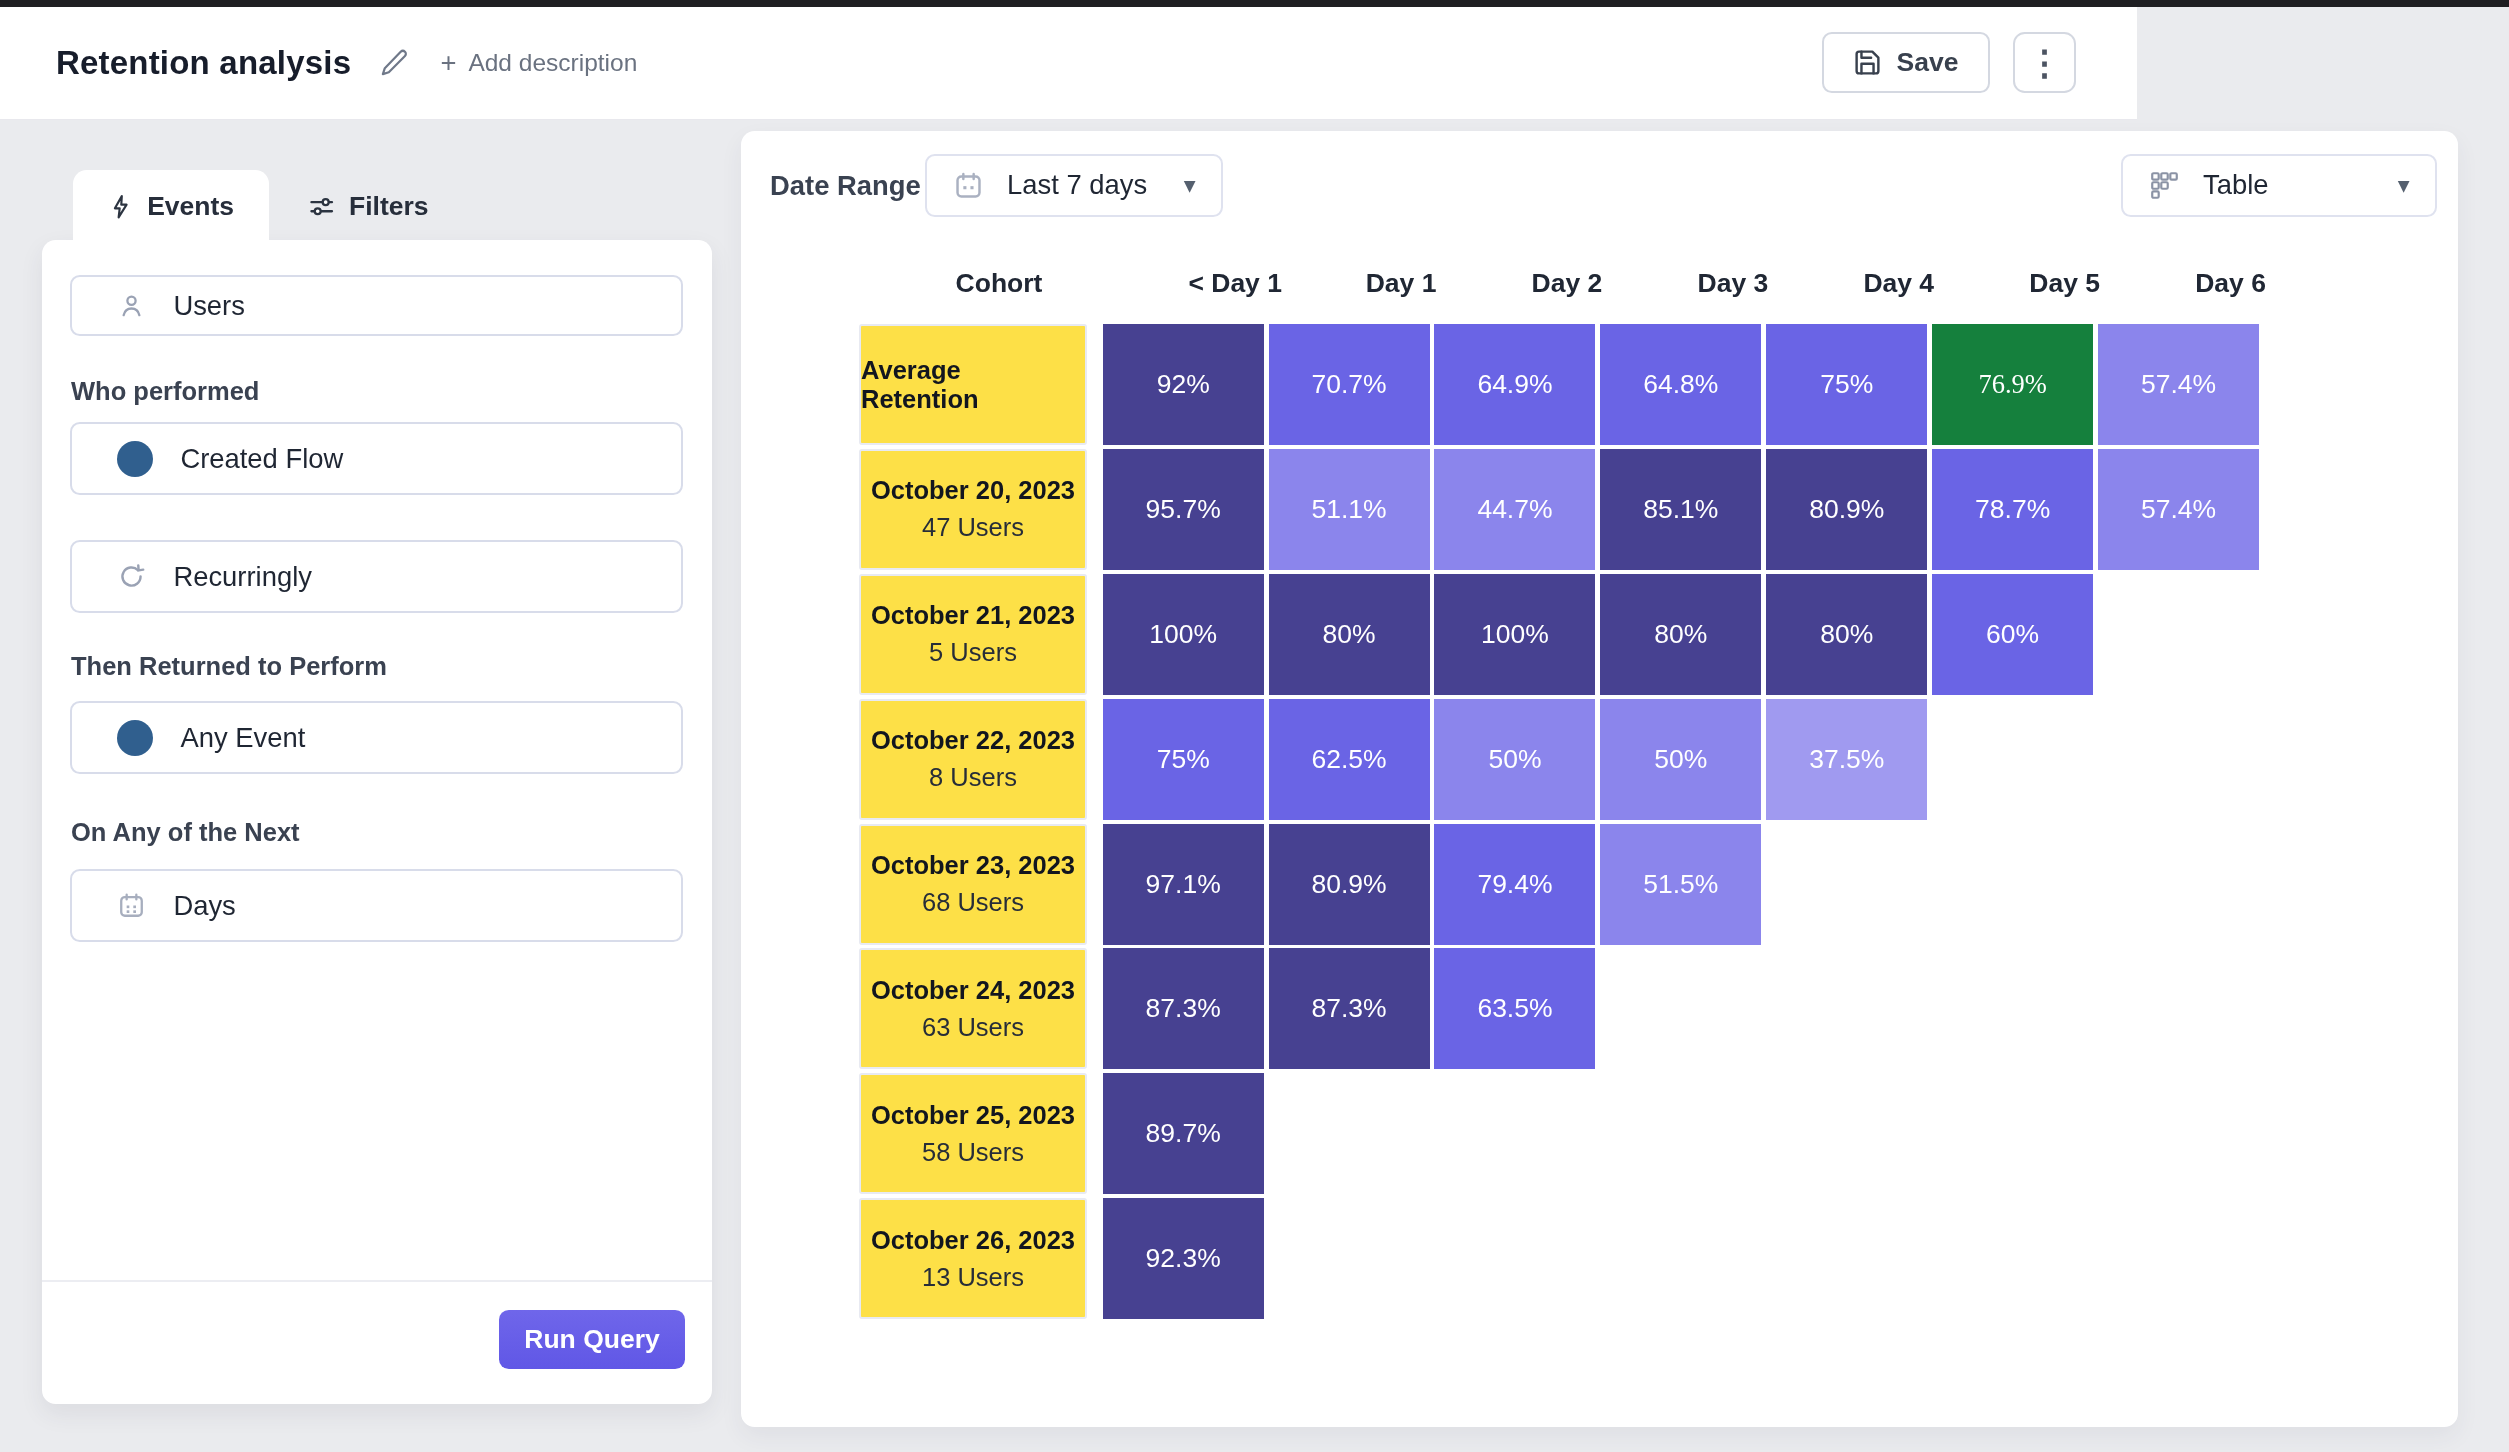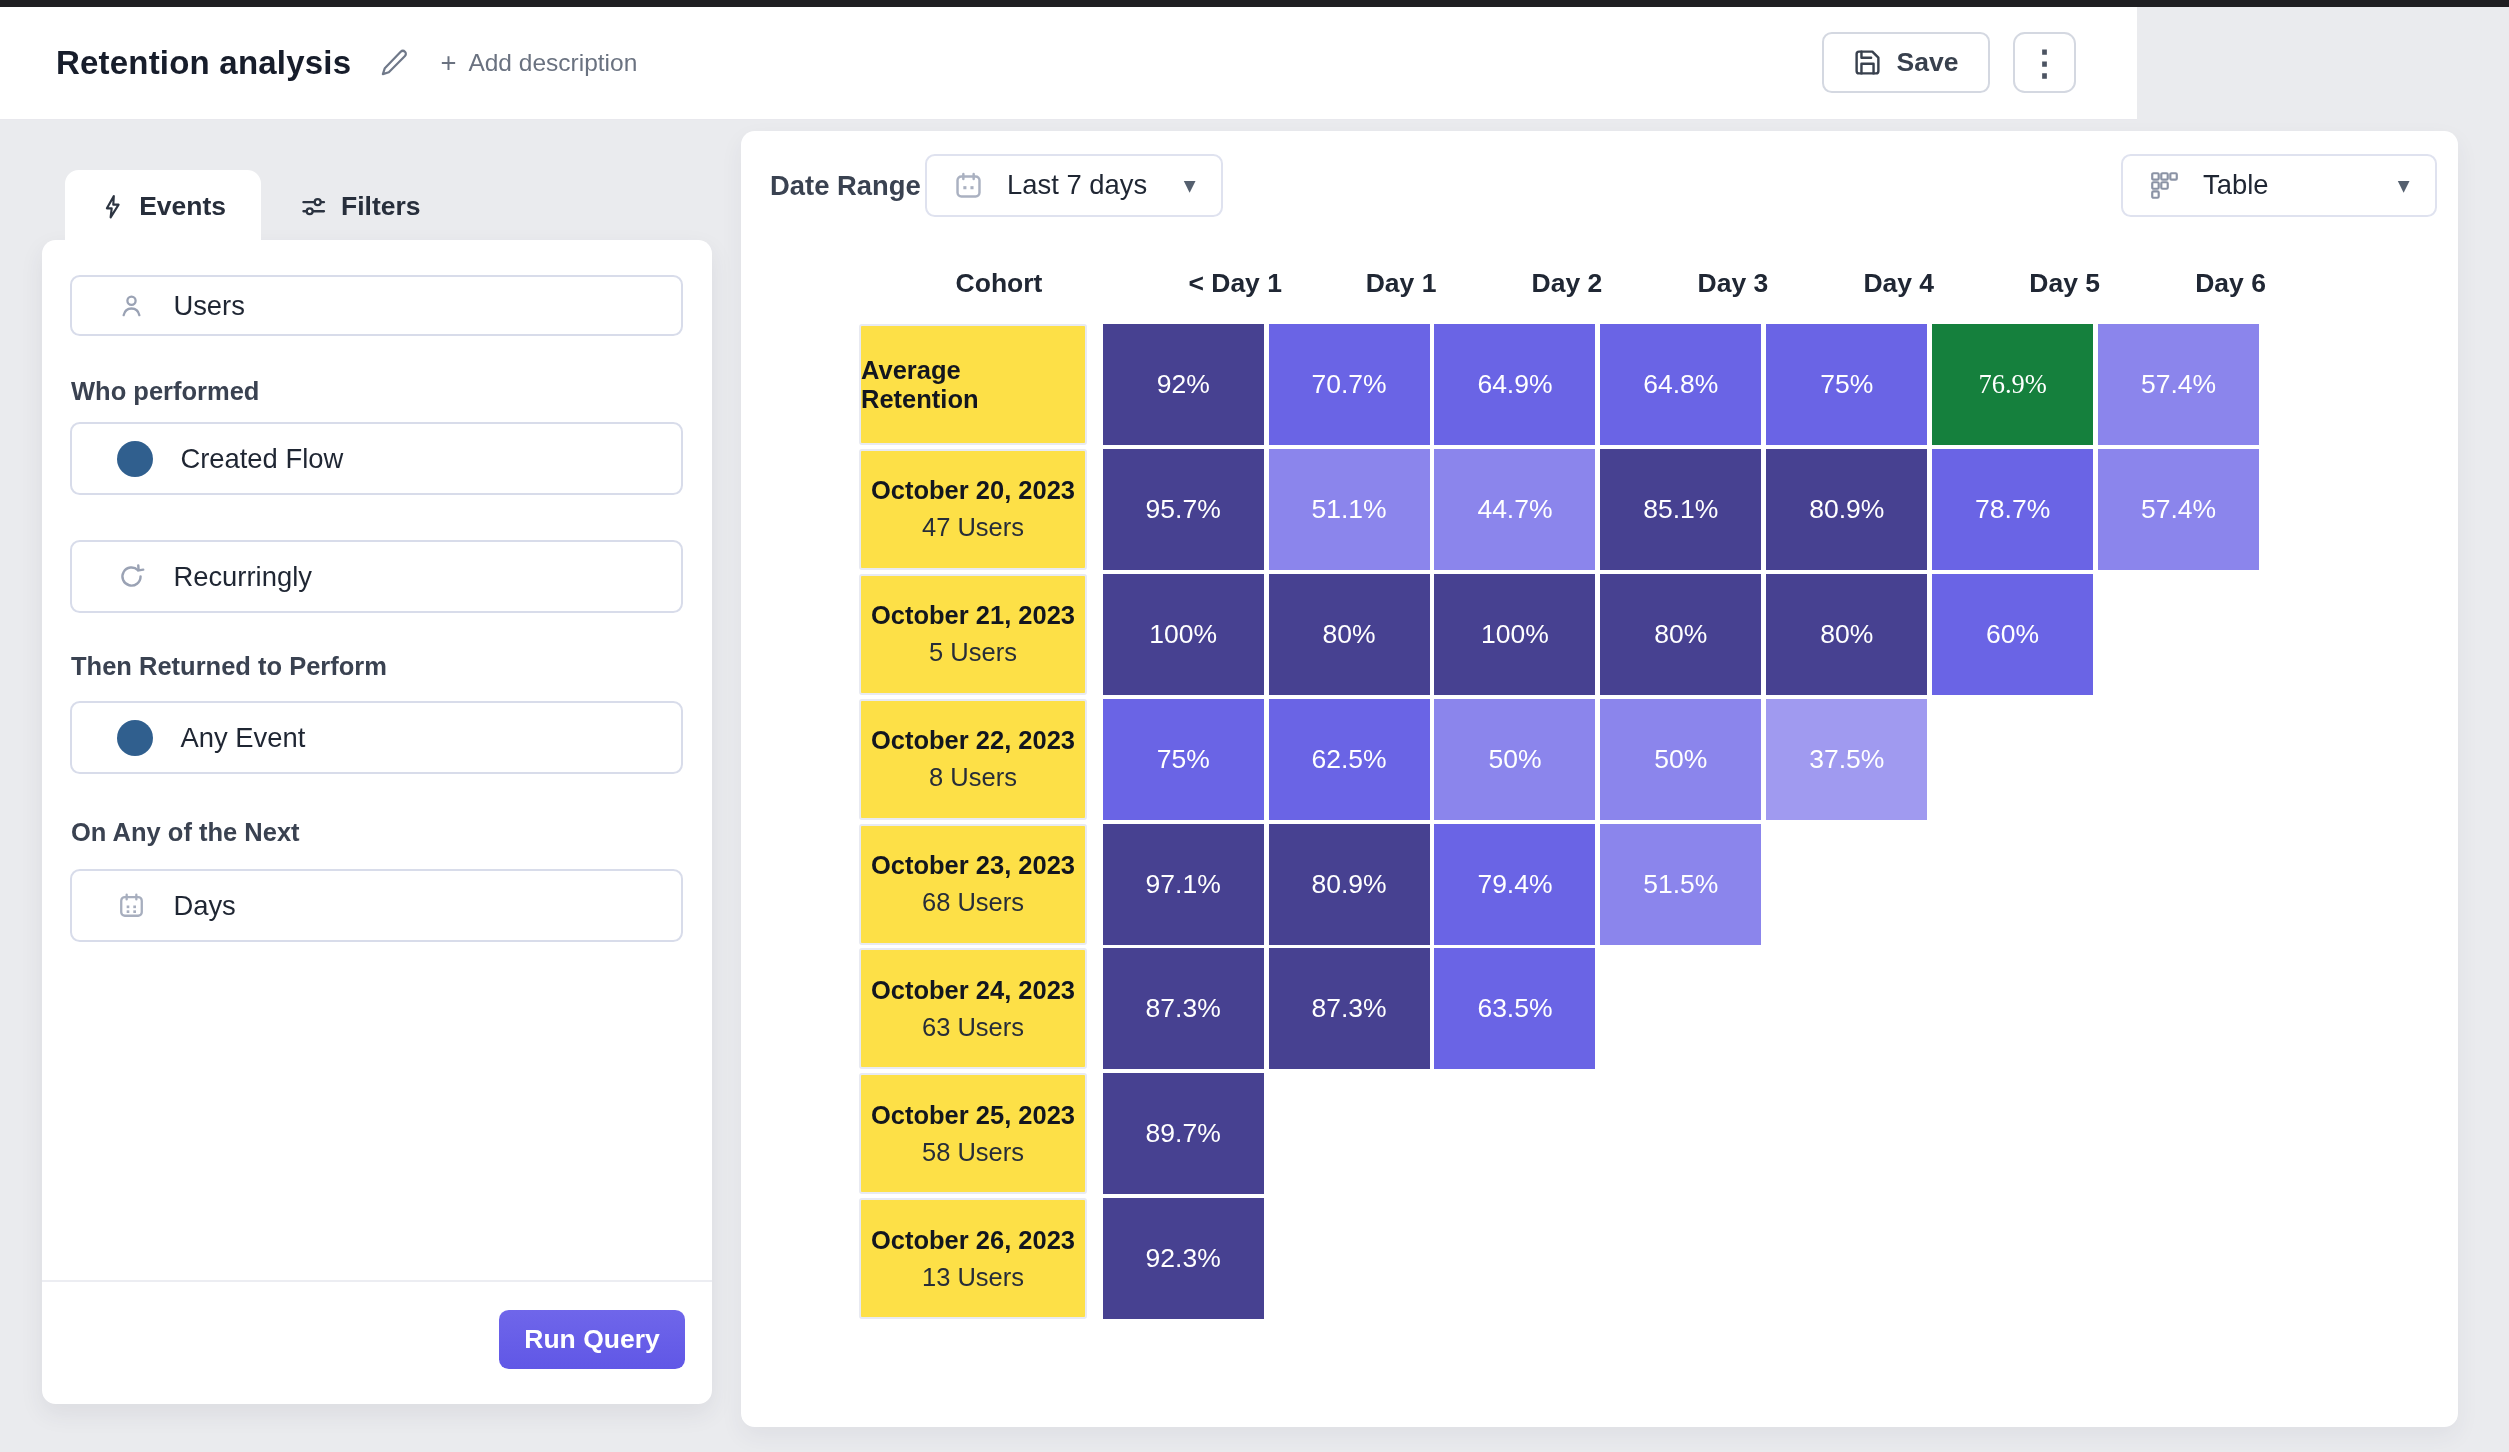--- a/index.html
+++ b/index.html
@@ -43,21 +43,21 @@
   
   .tabs {
     position: absolute; left: 42px; top: 170px; height: 73px;
     display: flex; align-items: center; z-index: 2;
   }
   .tab {
     display: flex; align-items: center; gap: 13.7px;
     font-size: 26.5px; font-weight: 600; color: #272e3b; cursor: pointer;
   }
   .tab-active {
-    margin-left: 23px; background: #ffffff; border-radius: 13.7px 13.7px 0 0;
+    margin-left: 31px; background: #ffffff; border-radius: 13.7px 13.7px 0 0;
     height: 73px; padding: 0 35px;
   }
   .tab-inactive { margin-left: 29px; padding: 0 9.8px; }
   
   .left-card {
     position: absolute; left: 42px; top: 240px; width: 670px; height: 1164px;
     background: #ffffff; border-radius: 13.7px;
     box-shadow: 0 9.8px 23.5px rgba(45,45,80,.08);
   }
   .field {

